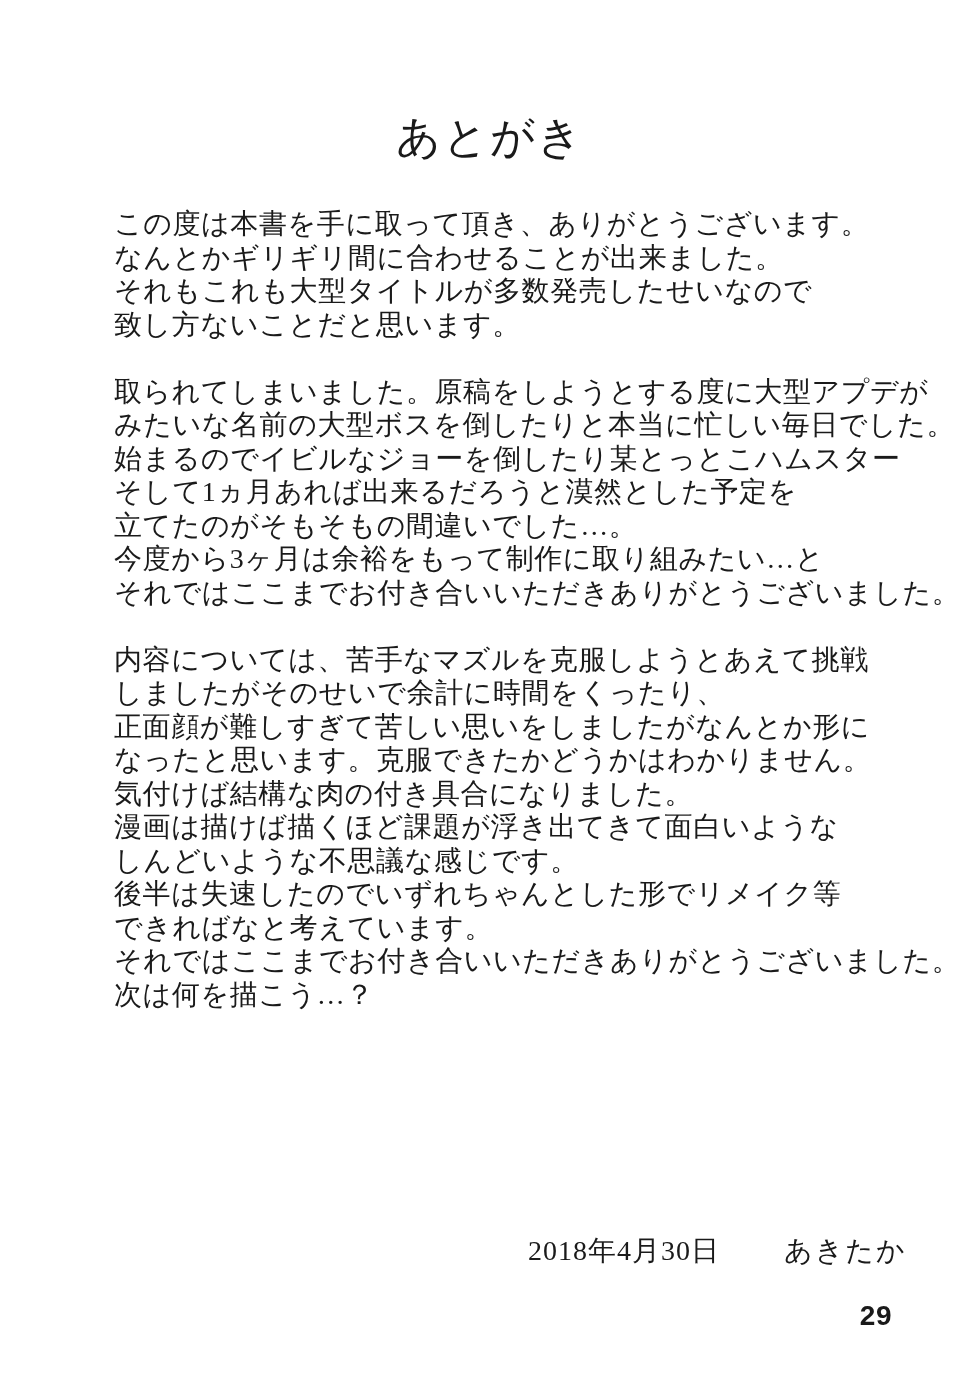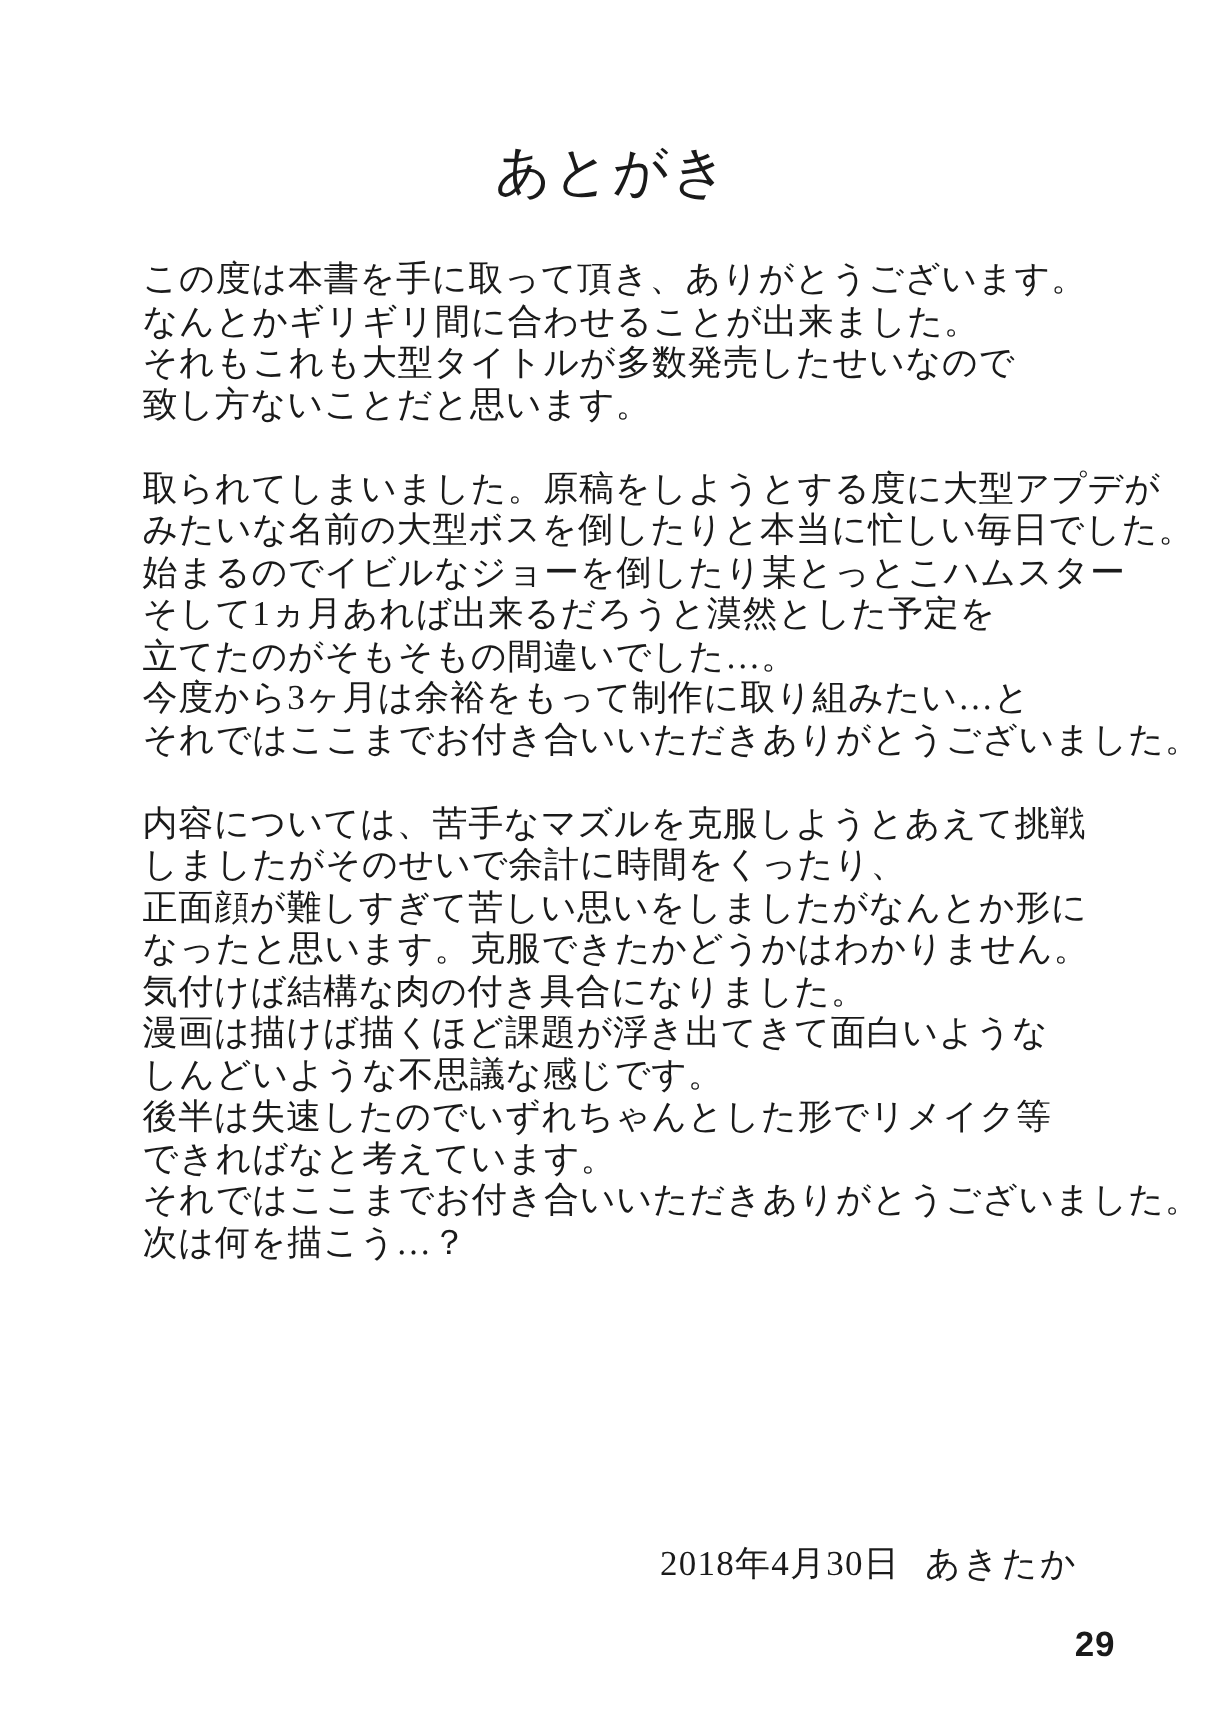--- a/index.html
+++ b/index.html
@@ -46,21 +46,21 @@
   .date-line {
     position: absolute;
     left: 528px;
     top: 1232px;
     font-size: 28px;
     letter-spacing: 1px;
     display: flex;
     align-items: flex-start;
   }
   .date-line .author {
-    margin-left: 20px;
+    margin-left: 64px;
     letter-spacing: 2px;
   }
   .page-number {
     position: absolute;
     top: 1300px;
     right: 88px;
     font-family: "Liberation Sans", "DejaVu Sans", sans-serif;
     font-size: 28px;
     font-weight: 600;
     letter-spacing: 0.5px;

